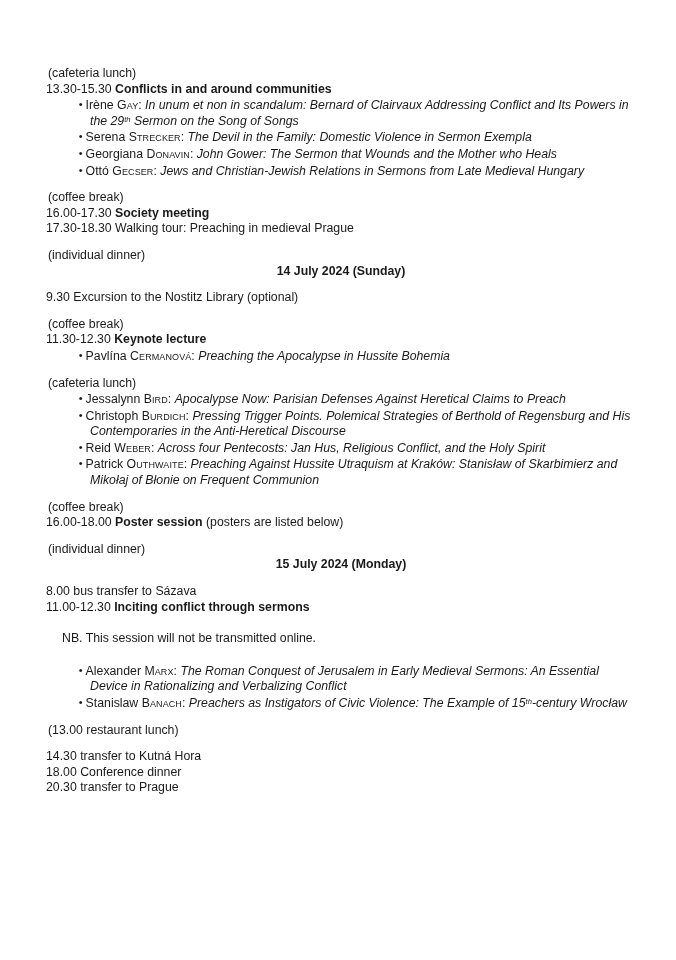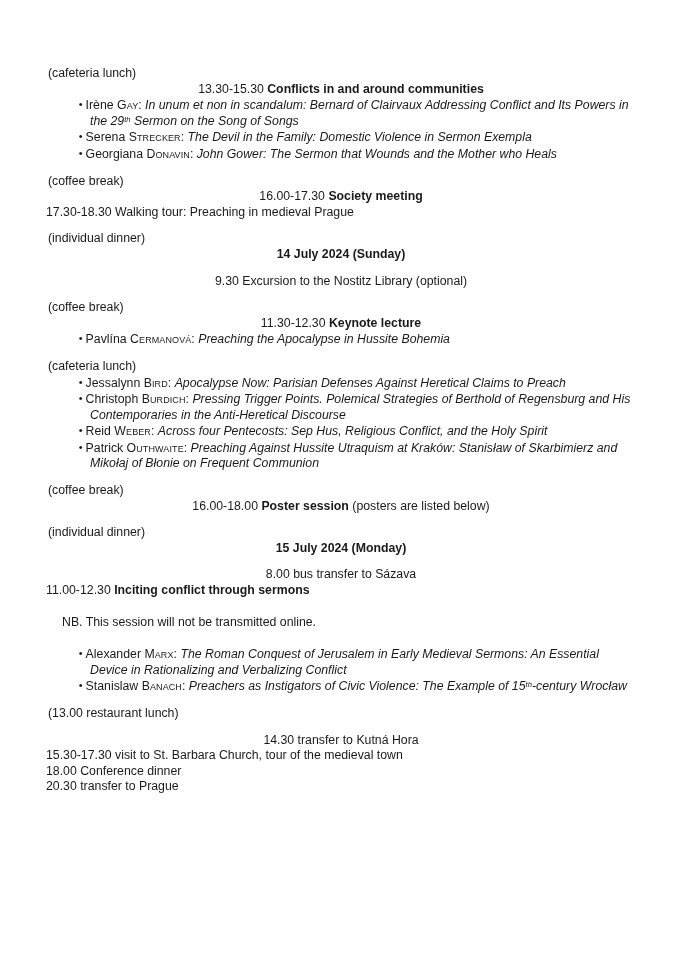--- a/index.html
+++ b/index.html
@@ -25,21 +25,20 @@
     line-height: 15.6px;
   }
 
   
   .para {
     margin: 0;
     padding: 0;
   }
   .spaced {
     margin-top: 11px;
-    text-align: center;
   }
   .tight {
     margin-top: 0;
   }
   .bracket {
     margin-top: 11px;
     padding-left: 2px;
   }
   .daybreak {
     margin-top: 33px;
@@ -99,49 +98,49 @@
 <body>
 
 <div class="page">
   <div class="doc" id="doc-root">
       <p class="para bracket">(cafeteria lunch)</p>
       <p class="para session-line spaced"><span>13.30-15.30 </span><span class="session-title">Conflicts in and around communities</span></p>
       <div class="talks">
         <div class="talk"><span class="bullet">• </span><span class="speaker">Irène </span><span class="surname">Gay</span><span>: </span><span class="title">In unum et non in scandalum: Bernard of Clairvaux Addressing Conflict and Its Powers in the 29</span><span class="title"><sup>th</sup></span><span class="title"> Sermon on the Song of Songs</span></div>
         <div class="talk"><span class="bullet">• </span><span class="speaker">Serena </span><span class="surname">Strecker</span><span>: </span><span class="title">The Devil in the Family: Domestic Violence in Sermon Exempla</span></div>
         <div class="talk"><span class="bullet">• </span><span class="speaker">Georgiana </span><span class="surname">Donavin</span><span>: </span><span class="title">John Gower: The Sermon that Wounds and the Mother who Heals</span></div>
+        <div class="talk"><span class="bullet">• </span><span class="speaker">Ottó </span><span class="surname">Gecser</span><span>: </span><span class="title">Jews and Christian-Jewish Relations in Sermons from Late Medieval Hungary</span></div>
       </div>
       <p class="para bracket">(coffee break)</p>
       <p class="para session-line spaced"><span>16.00-17.30 </span><span class="session-title">Society meeting</span></p>
       <p class="para tight">17.30-18.30 Walking tour: Preaching in medieval Prague</p>
       <p class="para bracket">(individual dinner)</p>
       <p class="para day-heading daybreak">14 July 2024 (Sunday)</p>
       <p class="para spaced">9.30 Excursion to the Nostitz Library (optional)</p>
       <p class="para bracket">(coffee break)</p>
       <p class="para session-line spaced"><span>11.30-12.30 </span><span class="session-title">Keynote lecture</span></p>
       <div class="talks">
         <div class="talk"><span class="bullet">• </span><span class="speaker">Pavlína </span><span class="surname">Cermanová</span><span>: </span><span class="title">Preaching the Apocalypse in Hussite Bohemia</span></div>
       </div>
       <p class="para bracket">(cafeteria lunch)</p>
       <div class="talks">
         <div class="talk"><span class="bullet">• </span><span class="speaker">Jessalynn </span><span class="surname">Bird</span><span>: </span><span class="title">Apocalypse Now: Parisian Defenses Against Heretical Claims to Preach</span></div>
         <div class="talk"><span class="bullet">• </span><span class="speaker">Christoph </span><span class="surname">Burdich</span><span>: </span><span class="title">Pressing Trigger Points. Polemical Strategies of Berthold of Regensburg and His Contemporaries in the Anti-Heretical Discourse</span></div>
-        <div class="talk"><span class="bullet">• </span><span class="speaker">Reid </span><span class="surname">Weber</span><span>: </span><span class="title">Across four Pentecosts: Sep Hus, Religious Conflict, and the Holy Spirit</span></div>
+        <div class="talk"><span class="bullet">• </span><span class="speaker">Reid </span><span class="surname">Weber</span><span>: </span><span class="title">Across four Pentecosts: Jan Hus, Religious Conflict, and the Holy Spirit</span></div>
         <div class="talk"><span class="bullet">• </span><span class="speaker">Patrick </span><span class="surname">Outhwaite</span><span>: </span><span class="title">Preaching Against Hussite Utraquism at Kraków: Stanisław of Skarbimierz and Mikołaj of Błonie on Frequent Communion</span></div>
       </div>
       <p class="para bracket">(coffee break)</p>
       <p class="para session-line spaced"><span>16.00-18.00 </span><span class="session-title">Poster session</span><span> (posters are listed below)</span></p>
       <p class="para bracket">(individual dinner)</p>
       <p class="para day-heading daybreak">15 July 2024 (Monday)</p>
       <p class="para spaced"><span>8.00 bus transfer to </span><span class="bold-inline">Sázava</span></p>
       <p class="para session-line tight"><span>11.00-12.30 </span><span class="session-title">Inciting conflict through sermons</span></p>
       <p class="para note-line">NB. This session will not be transmitted online.</p>
       <div class="talks">
         <div class="talk"><span class="bullet">• </span><span class="speaker">Alexander </span><span class="surname">Marx</span><span>: </span><span class="title">The Roman Conquest of Jerusalem in Early Medieval Sermons: An Essential Device in Rationalizing and Verbalizing Conflict</span></div>
         <div class="talk"><span class="bullet">• </span><span class="speaker">Stanislaw </span><span class="surname">Banach</span><span>: </span><span class="title">Preachers as Instigators of Civic Violence: The Example of 15</span><span class="title"><sup>th</sup></span><span class="title">-century Wrocław</span></div>
       </div>
       <p class="para bracket">(13.00 restaurant lunch)</p>
       <p class="para spaced"><span>14.30 transfer to </span><span class="bold-inline">Kutná Hora</span></p>
-      <p class="para tight">15.30-17.30 visit to St. Barbara Church, tour of the medieval town</p>
       <p class="para tight"><span>18.00 </span><span class="bold-inline">Conference dinner</span></p>
       <p class="para tight">20.30 transfer to Prague</p>
     </div>
 </div>
 
 </body></html>

